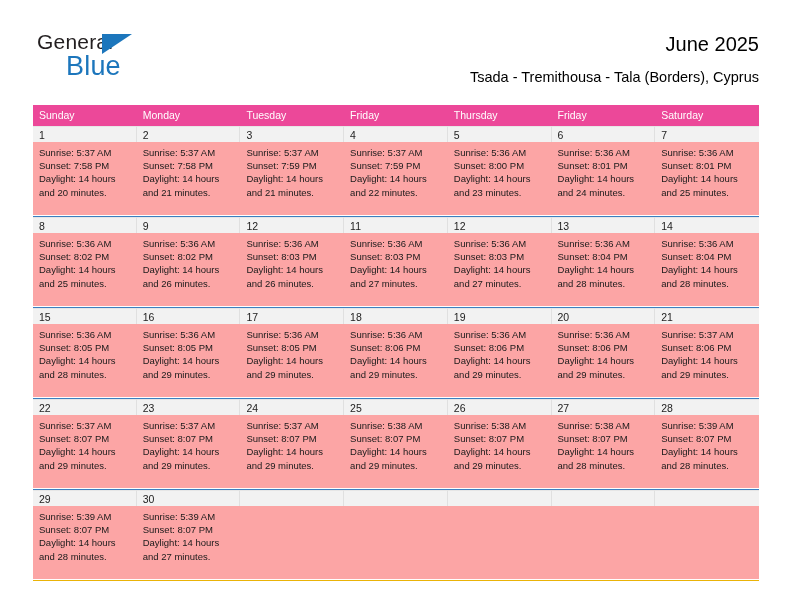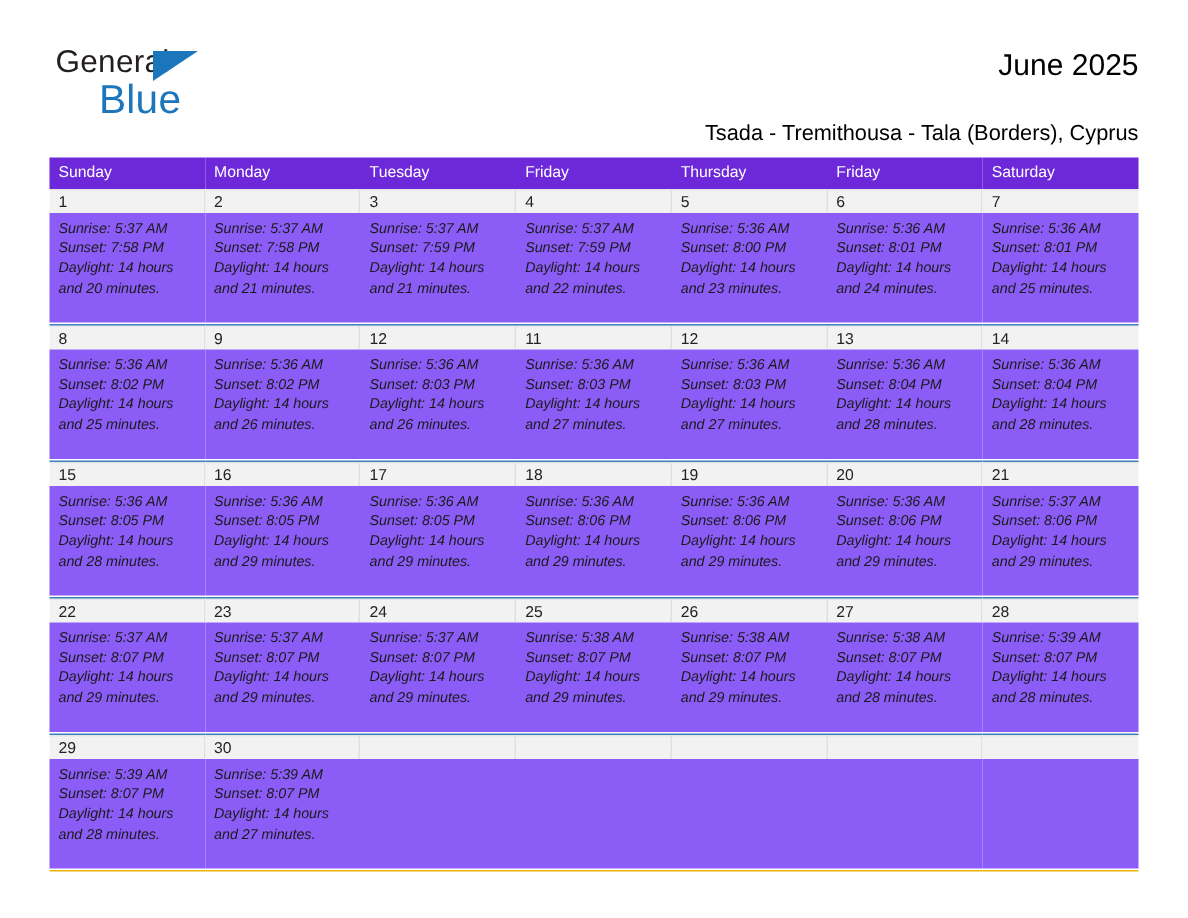--- a/index.html
+++ b/index.html
@@ -74,37 +74,37 @@
     font-size: 20px;
     font-weight: normal;
     color: #000;
     line-height: 32px;
     white-space: nowrap;
   }
   .cal-subtitle {
     font-size: 14.5px;
     color: #000;
     line-height: 20px;
-    margin-top: 19px;
+    margin-top: 7px;
     white-space: nowrap;
   }
 
   
   .calendar {
     position: absolute;
     left: 33px;
     top: 105px;
     width: 726px;
     border-collapse: collapse;
     table-layout: fixed;
   }
   .calendar col { width: 103.71px; }
 
   .calendar thead th {
-    background: #6d28d9;
+    background: #ec4899;
     color: #ffffff;
     font-size: 10.5px;
     font-weight: normal;
     text-align: left;
     padding: 4px 0 5px 6px;
     border: none;
     line-height: 12px;
   }
 
   .daycell {
@@ -119,28 +119,27 @@
     border-right: 1px solid #e0e0e0;
     height: 16px;
     padding: 1px 0 0 6px;
     box-sizing: border-box;
     font-size: 10.5px;
     color: #222;
     line-height: 14px;
   }
   .daycell:last-child .daynum-band { border-right: none; }
   .day-body {
-    background: #8b5cf6;
+    background: #fca5a5;
     padding: 4px 6px 0 6px;
     font-size: 9.5px;
     line-height: 13.2px;
     color: #1a1a1a;
     height: 73px;
     box-sizing: border-box;
-    font-style: italic;
   }
   .day-body div { white-space: nowrap; }
 
   tr.week { border-bottom: 1px solid #3b7fbf; }
   tr.week:last-child { border-bottom: 1px solid #eab308; }
 
   .empty .daynum-band { background: #f2f2f2; }
 </style>
 </head>
 <body>

